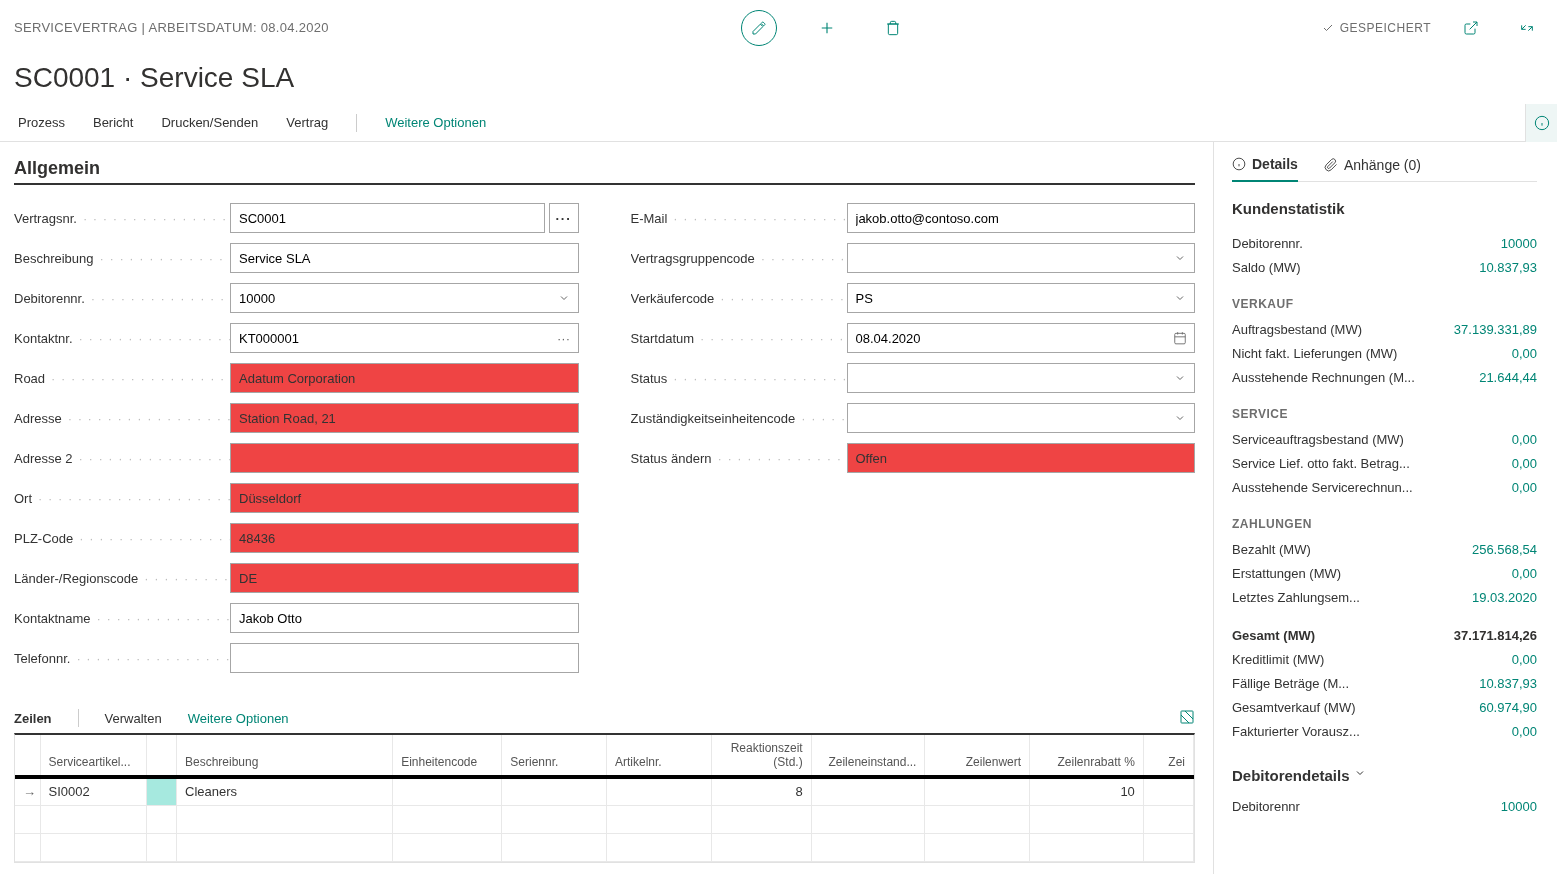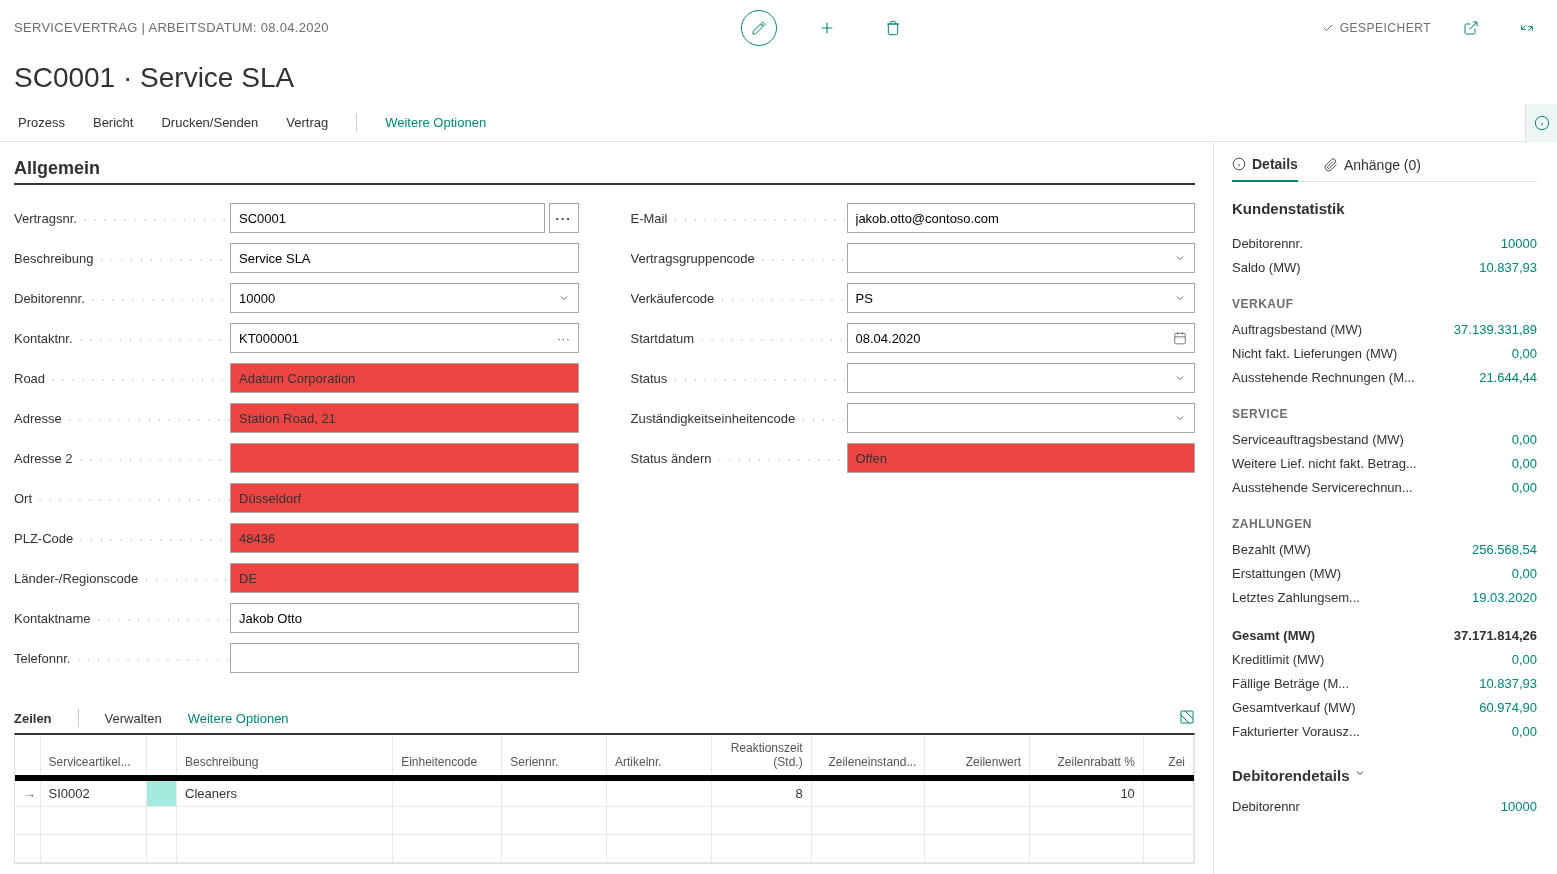--- a/index.html
+++ b/index.html
@@ -35,21 +35,21 @@
   .split input{flex:1}
   .lookup-btn{width:30px;height:30px;border:1px solid #a6a6a6;background:#fff;display:flex;align-items:center;justify-content:center;cursor:pointer;font-weight:bold;letter-spacing:1px}
   .dd-in{position:absolute;right:0;top:0;width:30px;height:30px;display:flex;align-items:center;justify-content:center;pointer-events:none;color:#666}
   .link{color:#008575}
   .lines-hdr{display:flex;align-items:center;gap:26px;margin-top:36px;position:relative}
   .lines-tab{font-weight:600}
   .lines-div{border-left:1px solid #ccc;height:18px}
   .lines-expand{position:absolute;right:0;color:#008575;cursor:pointer}
   .grid{border:1px solid #e1e1e1;border-top:2px solid #333;margin-top:6px}
   .grid table{width:100%;border-collapse:collapse;table-layout:fixed}
-  .grid th{font-weight:400;font-size:12px;color:#555;text-align:left;padding:6px 8px;border-right:1px solid #e8e8e8;border-bottom:6px solid #000000;vertical-align:bottom;height:42px}
+  .grid th{font-weight:400;font-size:12px;color:#555;text-align:left;padding:6px 8px;border-right:1px solid #e8e8e8;border-bottom:4px solid #000000;vertical-align:bottom;height:42px}
   .grid th.r{text-align:right}
   .grid td{border-right:1px solid #e8e8e8;border-bottom:1px solid #e8e8e8;height:28px;padding:0 8px;font-size:13px}
   .grid td.r{text-align:right}
   .row-arrow{color:#666}
   .marker{background:#a6e9df;width:26px}
   .side{width:344px;border-left:1px solid #e1e1e1;padding:14px 20px 0 18px;overflow-y:auto}
   .side-tabs{display:flex;gap:26px;align-items:center;border-bottom:1px solid #e1e1e1;margin-bottom:18px}
   .side-tab{display:flex;align-items:center;gap:6px;padding-bottom:8px;font-size:14px;cursor:pointer;color:#333}
   .side-tab.active{border-bottom:2px solid #008575;font-weight:600;margin-bottom:-1px}
   .side-sec{font-weight:600;font-size:15px;margin:6px 0 14px;color:#323130}
@@ -366,21 +366,21 @@
         <span class="l">Ausstehende Rechnungen (M...</span>
         <span class="v">21.644,44</span>
       </div>
 
     <div class="side-sub">SERVICE</div>
     <div class="srow">
         <span class="l">Serviceauftragsbestand (MW)</span>
         <span class="v">0,00</span>
       </div>
     <div class="srow">
-        <span class="l">Weitere Lief. nicht fakt. Betrag...</span>
+        <span class="l">Service Lief. otto fakt. Betrag...</span>
         <span class="v">0,00</span>
       </div>
     <div class="srow">
         <span class="l">Ausstehende Servicerechnun...</span>
         <span class="v">0,00</span>
       </div>
 
     <div class="side-sub">ZAHLUNGEN</div>
     <div class="srow">
         <span class="l">Bezahlt (MW)</span>

